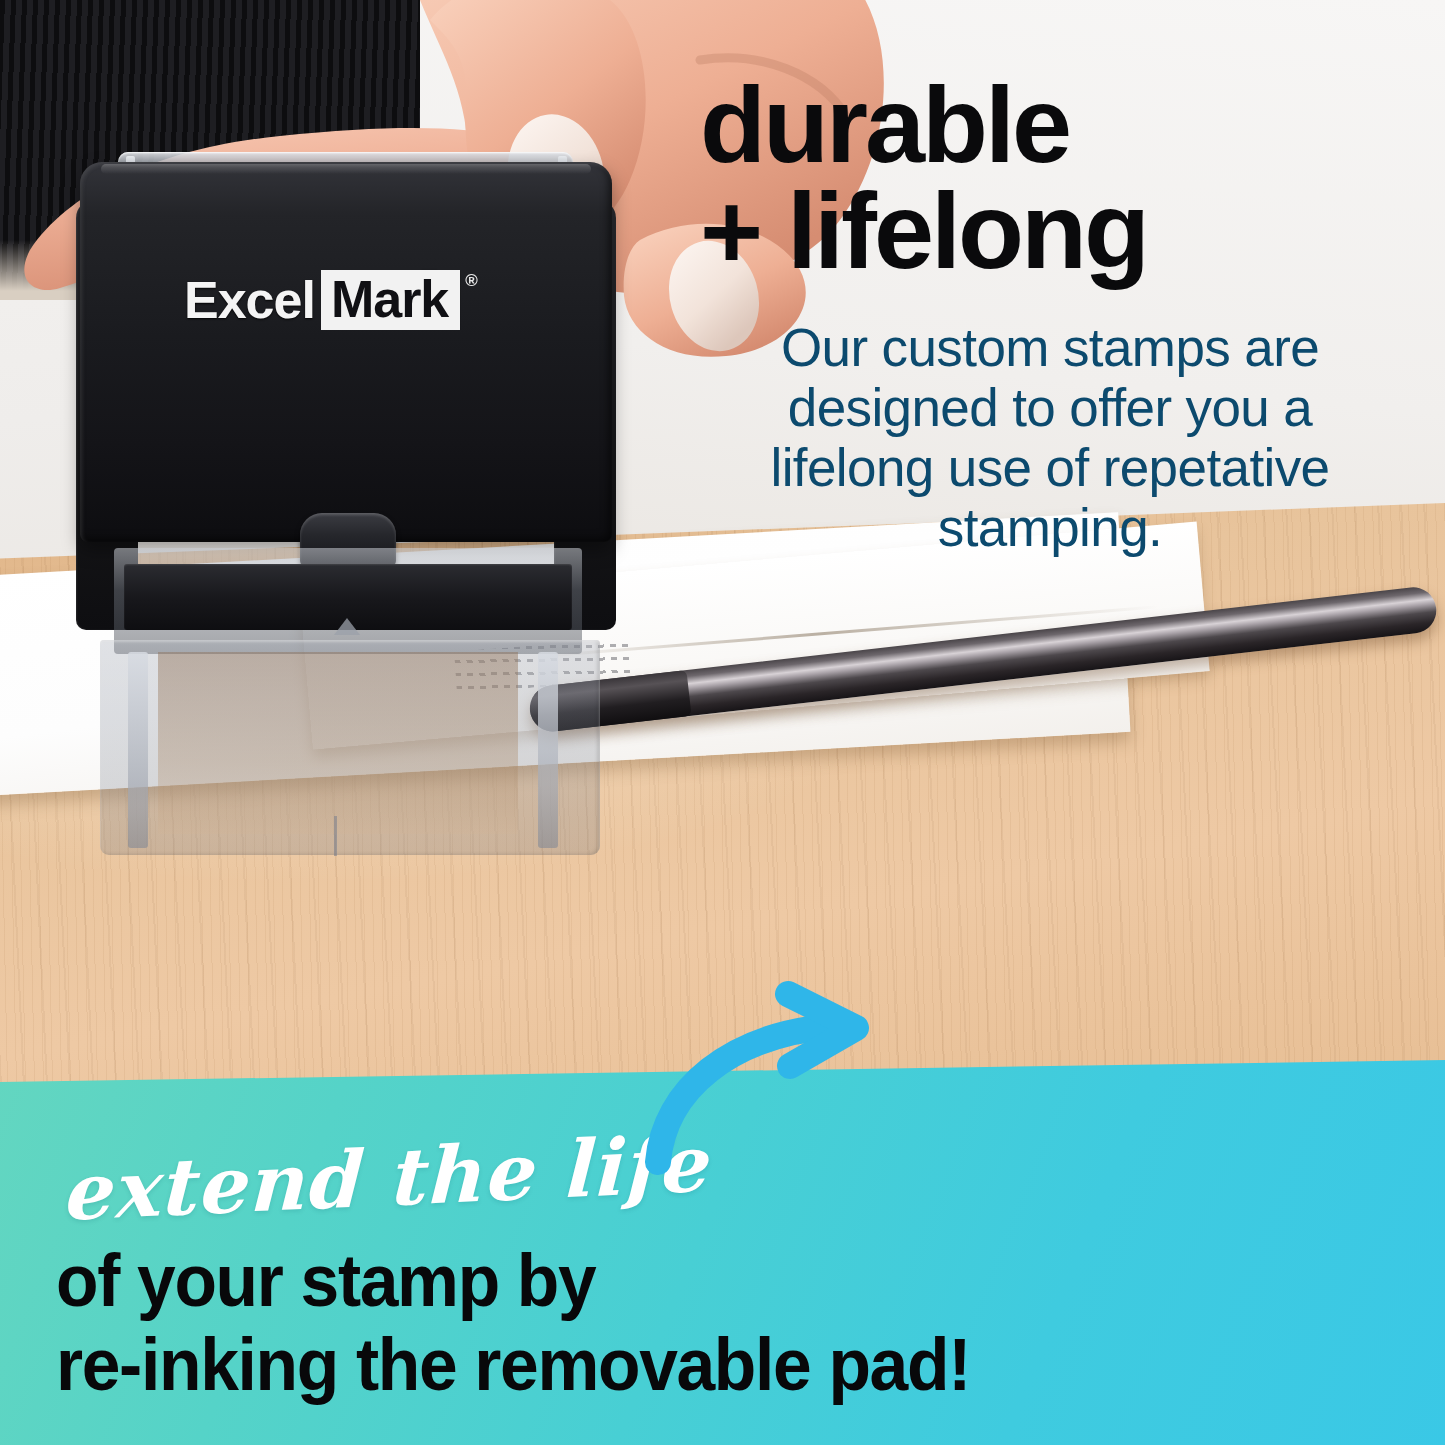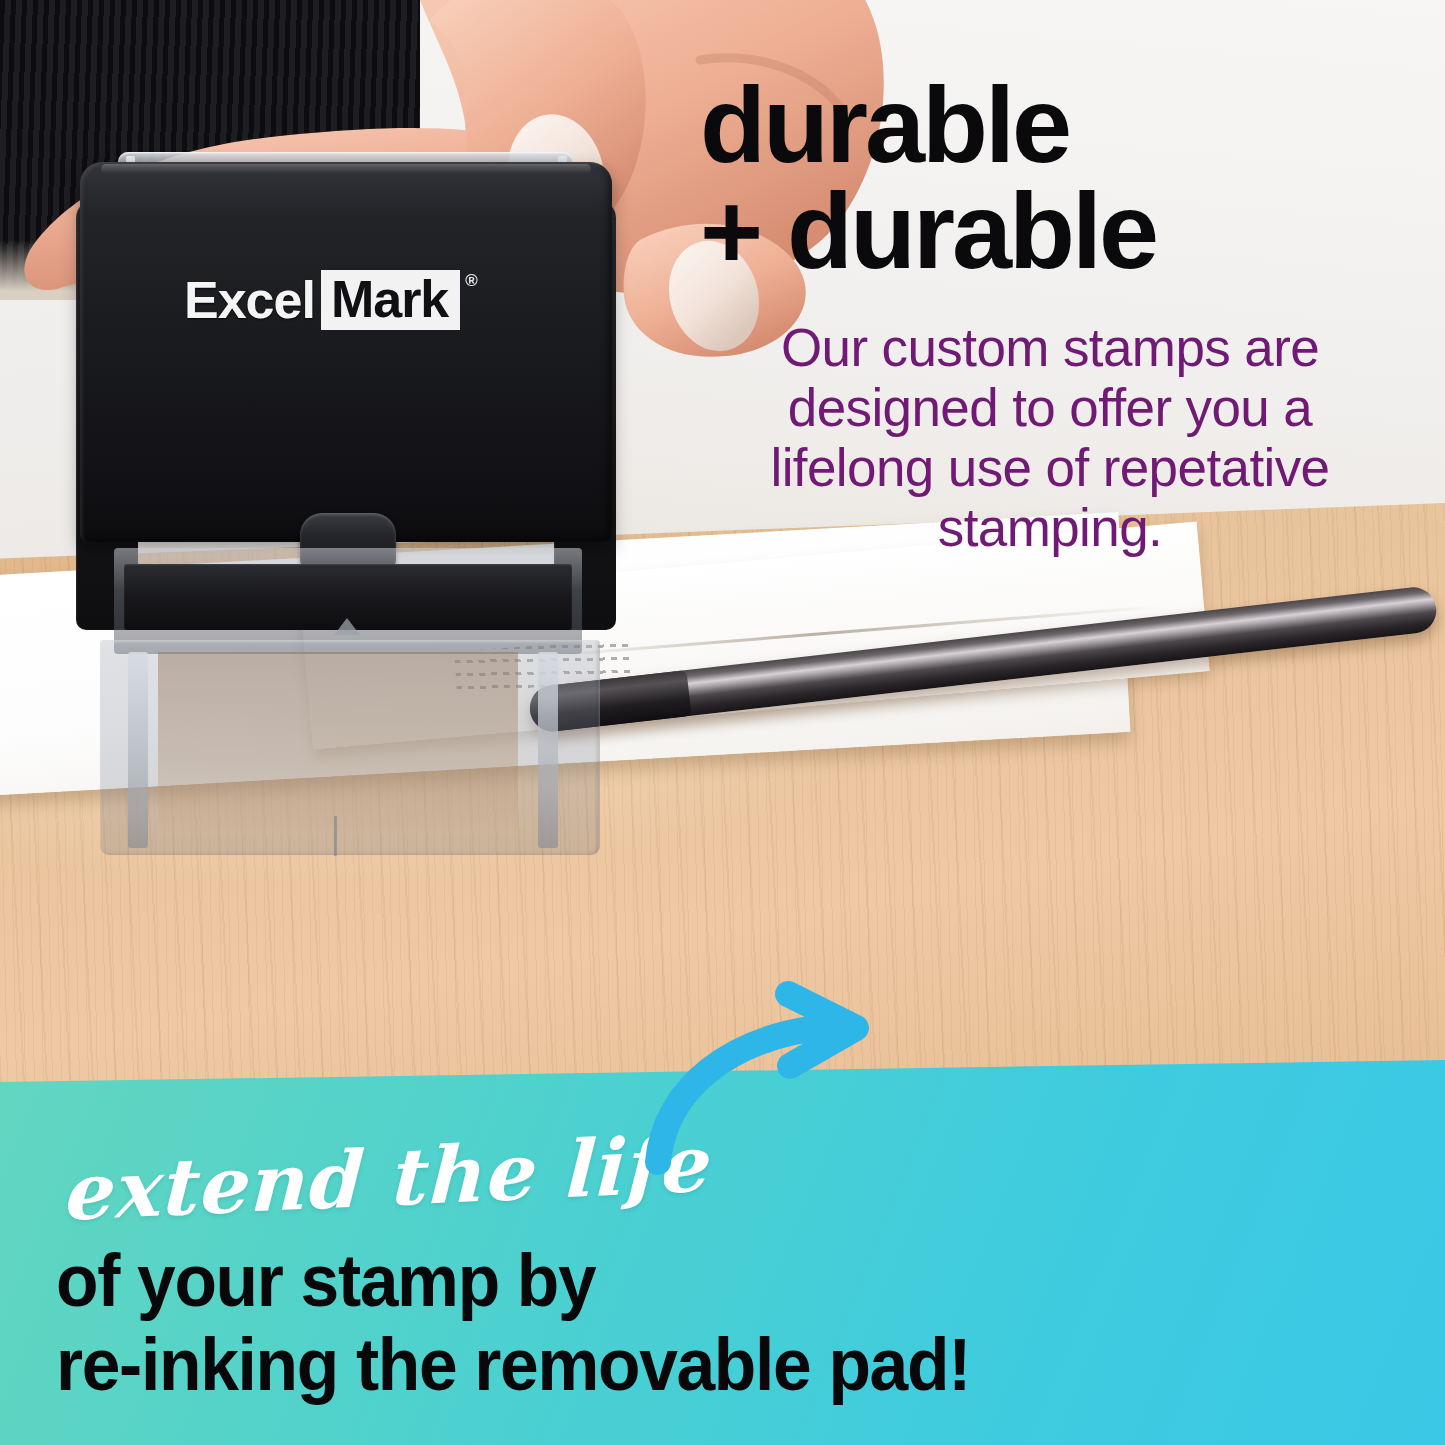--- a/index.html
+++ b/index.html
@@ -397,21 +397,21 @@
     font-size: 108px;
     line-height: 0.94;
     letter-spacing: -3px;
     margin: 0;
   }
   .headline .h1.l2 { margin-top: 4px; }
   .subcopy {
     position: absolute; left: 740px; top: 318px;
     width: 620px; z-index: 13;
     text-align: center;
-    color: #701a75;
+    color: #0c4a6e;
     font-size: 53px;
     line-height: 1.13;
     font-weight: 400;
     letter-spacing: -0.6px;
   }
 </style>
 </head>
 <body>
 
 <div id="poster">
@@ -511,18 +511,18 @@
 
   <div class="arrow-svg">
     <svg width="400" height="220" viewBox="0 0 400 220">
       <path d="M38 182 C44 110, 110 54, 216 46" stroke="#2fb6e9" stroke-width="26" fill="none" stroke-linecap="round"></path>
       <path d="M168 14 L236 48 L170 86" stroke="#2fb6e9" stroke-width="26" fill="none" stroke-linecap="round" stroke-linejoin="round"></path>
     </svg>
   </div>
 
   <div class="headline">
     <div class="h1 l1">durable</div>
-    <div class="h1 l2">+ durable</div>
+    <div class="h1 l2">+ lifelong</div>
   </div>
 
   <div class="subcopy">Our custom stamps are designed to offer you a lifelong use of repetative stamping.</div>
 
 </div>
 
 </body></html>

